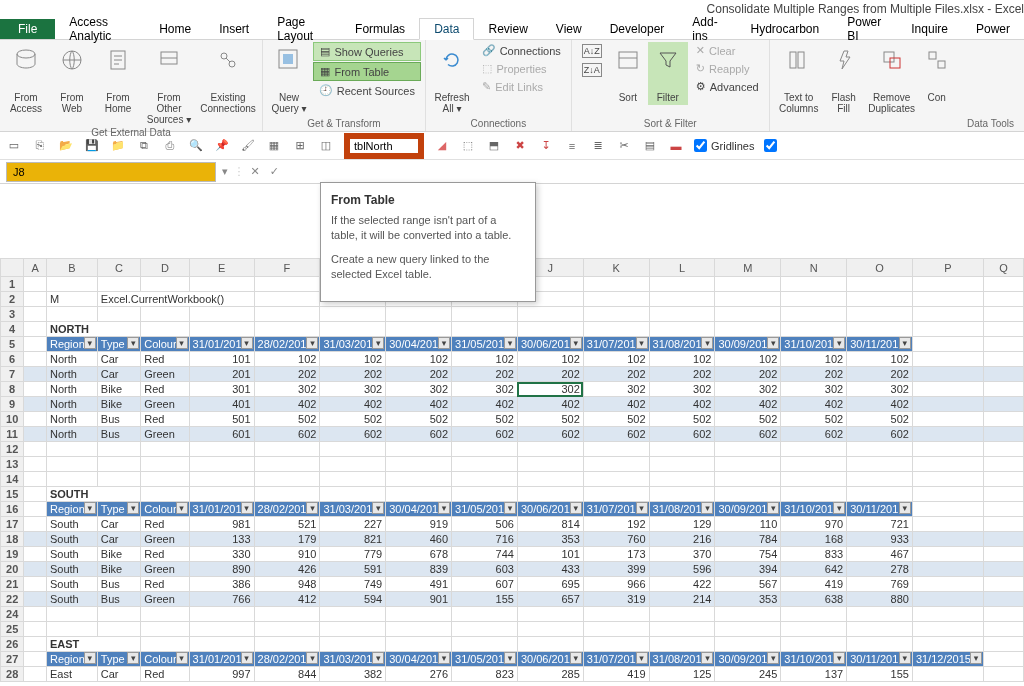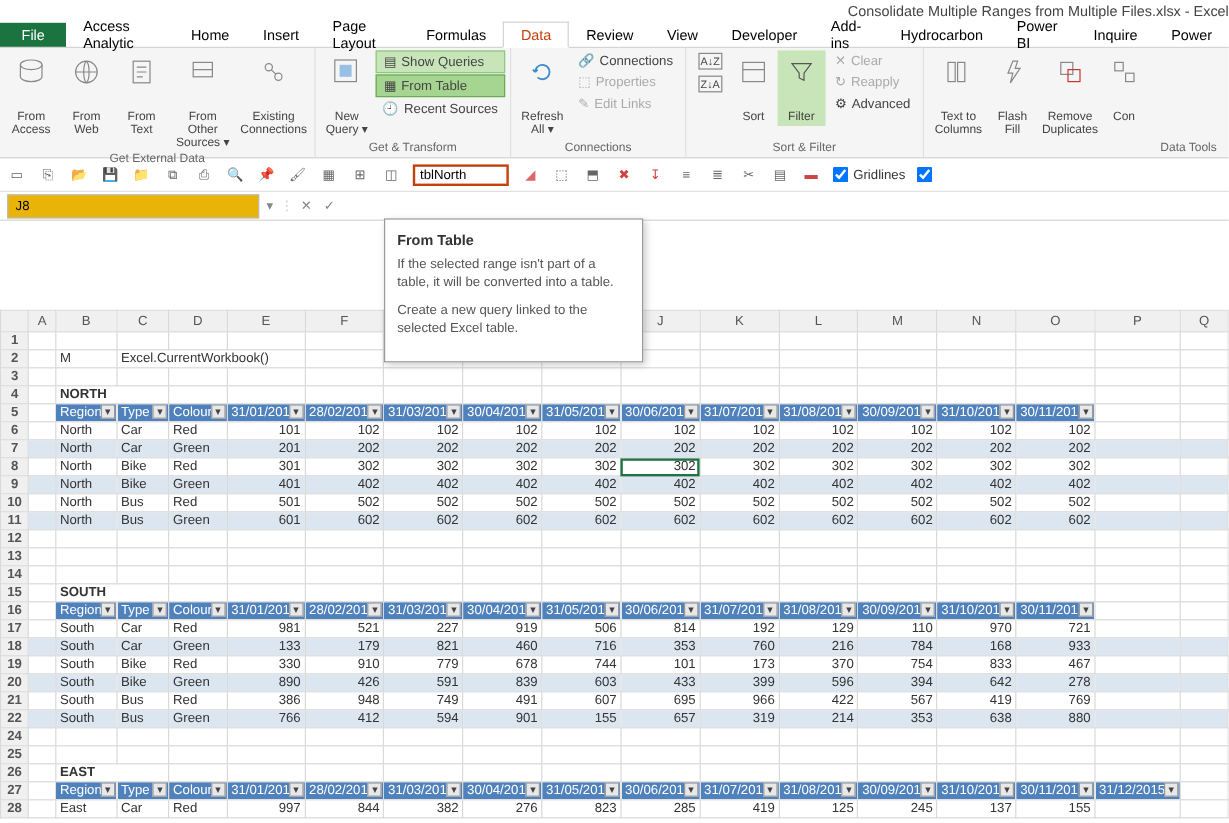--- a/index.html
+++ b/index.html
@@ -5,40 +5,40 @@
   * { box-sizing: border-box; margin: 0; padding: 0; font-family: "Segoe UI", Tahoma, sans-serif; }
   body { background: #fff; font-size: 11px; color: #333; width: 1024px; height: 686px; overflow: hidden; position: relative; }
 
   
   .title-bar { text-align: right; font-size: 12px; color: #444; padding: 2px 0; height: 18px; }
 
   
   .ribbon-tabs { display: flex; align-items: center; border-bottom: 1px solid #d4d4d4; height: 22px; }
   .ribbon-tab { padding: 3px 14px; font-size: 12px; color: #000000; cursor: pointer; }
   .ribbon-tab.file { background: #1b7340; color: #fff; padding: 3px 18px; }
-  .ribbon-tab.active { background: #fff; border: 1px solid #d4d4d4; border-bottom: 1px solid #fff; color: #c2410c; }
+  .ribbon-tab.active { background: #fff; border: 1px solid #d4d4d4; border-bottom: 1px solid #fff; color: #0c4a6e; }
 
   
   .ribbon-body { display: flex; border-bottom: 1px solid #d4d4d4; height: 92px; background: #f5f5f5; }
   .ribbon-group { border-right: 1px solid #e0e0e0; padding: 2px 4px 0 4px; display: flex; flex-direction: column; justify-content: space-between; }
   .ribbon-group-title { font-size: 10px; color: #666; text-align: center; padding-bottom: 2px; }
   .ribbon-group-items { display: flex; align-items: flex-start; gap: 2px; }
   .big-btn { display: flex; flex-direction: column; align-items: center; justify-content: flex-start; width: 44px; padding: 2px; cursor: pointer; }
   .big-btn .icon { width: 32px; height: 32px; display: flex; align-items: center; justify-content: center; }
   .big-btn .label { font-size: 10px; text-align: center; line-height: 1.1; color: #444; margin-top: 16px; }
   .stack { display: flex; flex-direction: column; gap: 1px; }
   .small-btn { display: flex; align-items: center; gap: 4px; padding: 2px 6px; font-size: 11px; color: #444; cursor: pointer; white-space: nowrap; }
   .small-btn.highlight { background: #c7e5b8; border: 1px solid #8cc97b; }
   .small-btn.highlight-dark { background: #a5d590; border: 1px solid #6aaa58; }
 
   
   .qat { display: flex; align-items: center; gap: 10px; padding: 4px 6px; border-bottom: 1px solid #e0e0e0; height: 28px; }
   .qat .qicon { width: 16px; height: 16px; display: inline-flex; align-items: center; justify-content: center; cursor: pointer; color: #666; }
   .name-box-wrap { display: flex; align-items: center; gap: 2px; }
-  .name-box { border: 2px solid #c2410c; padding: 1px 4px; font-size: 11px; width: 80px; }
+  .name-box { border: 6px solid #c2410c; padding: 1px 4px; font-size: 11px; width: 80px; }
   .gridlines { display: flex; align-items: center; gap: 4px; font-size: 11px; }
 
   
   .ref-bar { display: flex; align-items: center; padding: 2px 6px; border-bottom: 1px solid #d4d4d4; height: 24px; gap: 6px; }
   .cell-ref { border: 1px solid #bbb; padding: 3px 6px; width: 210px; font-size: 11px; background:#eab308; }
   .fx-icons { display: flex; gap: 10px; color: #888; }
 
   
   .tooltip { position: absolute; top: 182px; left: 320px; width: 216px; background: #fff; border: 1px solid #999; padding: 10px; box-shadow: 2px 2px 6px rgba(0,0,0,0.2); z-index: 100; }
   .tooltip .tt-title { font-weight: bold; font-size: 12px; margin-bottom: 6px; color: #333; }
@@ -111,21 +111,21 @@
           </span>
           <span class="label">From Web</span>
         </div>
       <div class="big-btn">
           <span class="icon">
             <svg width="24" height="24">
               <rect x="5" y="3" width="14" height="18" fill="none" stroke="#888"></rect>
               <path d="M8 8h8M8 12h8M8 16h5" stroke="#888"></path>
             </svg>
           </span>
-          <span class="label">From Text</span>
+          <span class="label">From Home</span>
         </div>
       <div class="big-btn" style="width:54px">
           <span class="icon">
             <svg width="24" height="24">
               <rect x="4" y="4" width="16" height="12" fill="none" stroke="#888"></rect>
               <path d="M4 10h16" stroke="#888"></path>
             </svg>
           </span>
           <span class="label">From Other Sources ▾</span>
         </div>

